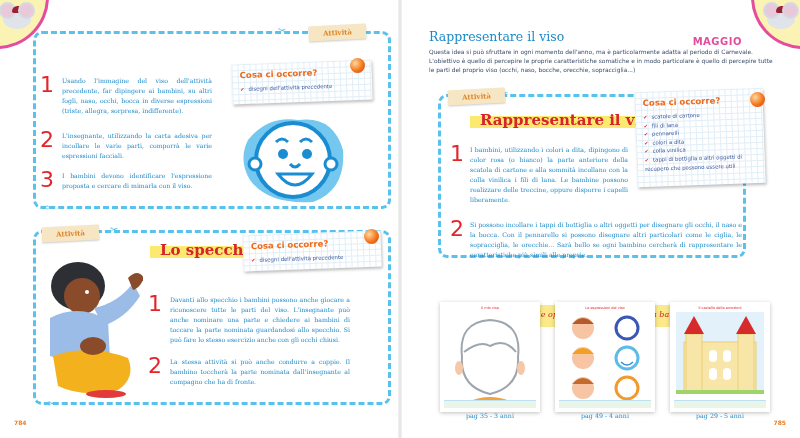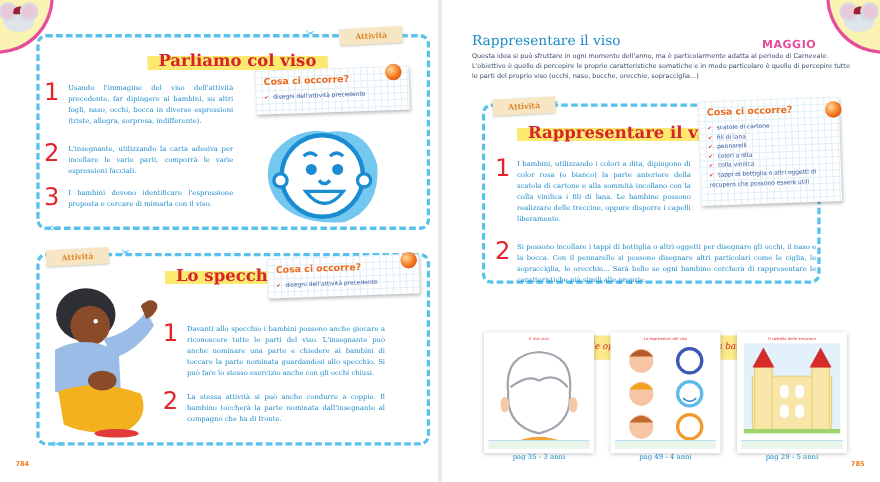--- a/index.html
+++ b/index.html
@@ -95,21 +95,20 @@
       <div class="mouse">
           <div class="mouse-hat"></div>
         </div>
     </div>
     <div class="month">MAGGIO</div>
 
     <div class="card" style="left:33px; top:31px; width:358px; height:178px;"></div>
     <div class="scissors" style="left:278px; top:25px;">✂</div>
     <div class="scissors" style="left:46px; top:202px;">✂</div>
     <div class="tag" style="left:309px; top:25px;">Attività</div>
-    <div class="title" style="left:134px; top:45px;">Parliamo col viso</div>
 
     <div class="step" style="left:40px; top:76px;">
       <span class="num">1</span>
       <div class="txt" style="left:22px; top:0; width:150px;">Usando l'immagine del viso dell'attività precedente, far dipingere ai bambini, su altri fogli, naso, occhi, bocca in diverse espressioni (triste, allegra, sorpresa, indifferente).</div>
     </div>
     <div class="step" style="left:40px; top:131px;">
       <span class="num">2</span>
       <div class="txt" style="left:22px; top:0; width:150px;">L'insegnante, utilizzando la carta adesiva per incollare le varie parti, comporrà le varie espressioni facciali.</div>
     </div>
     <div class="step" style="left:40px; top:171px;">

